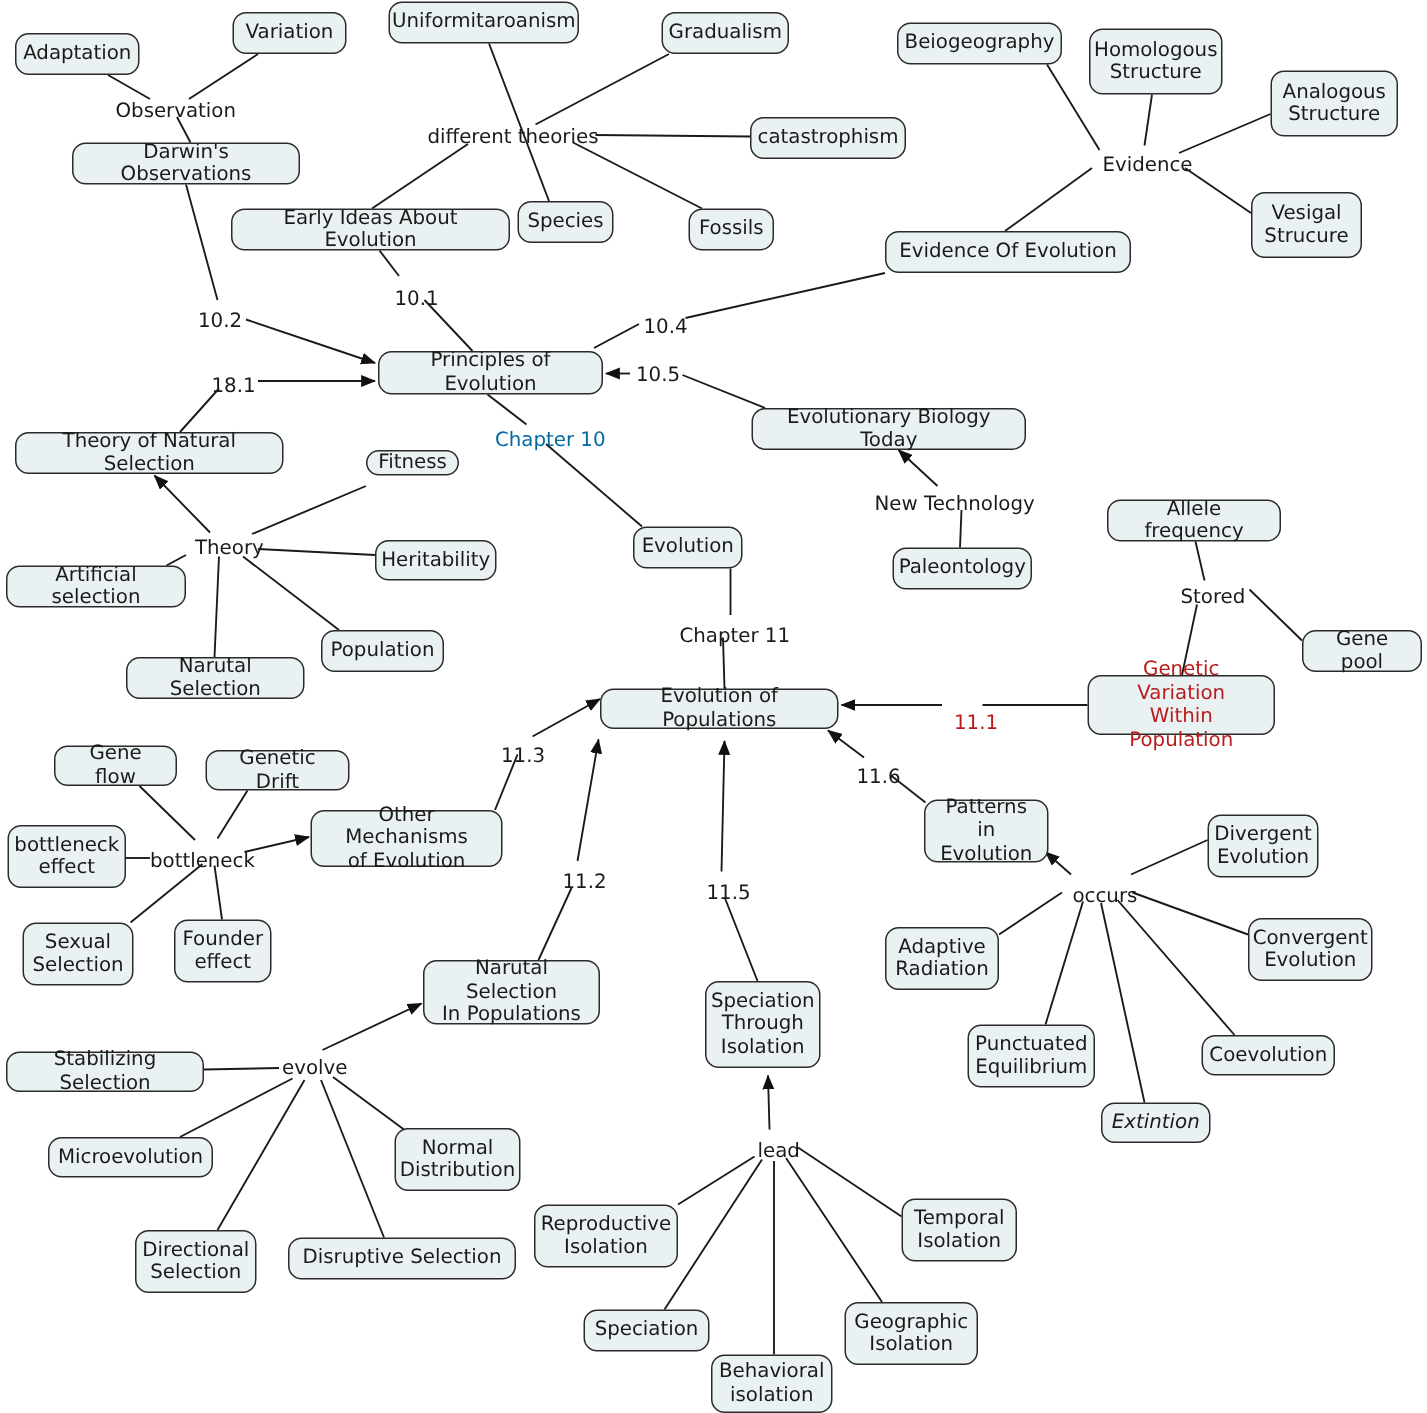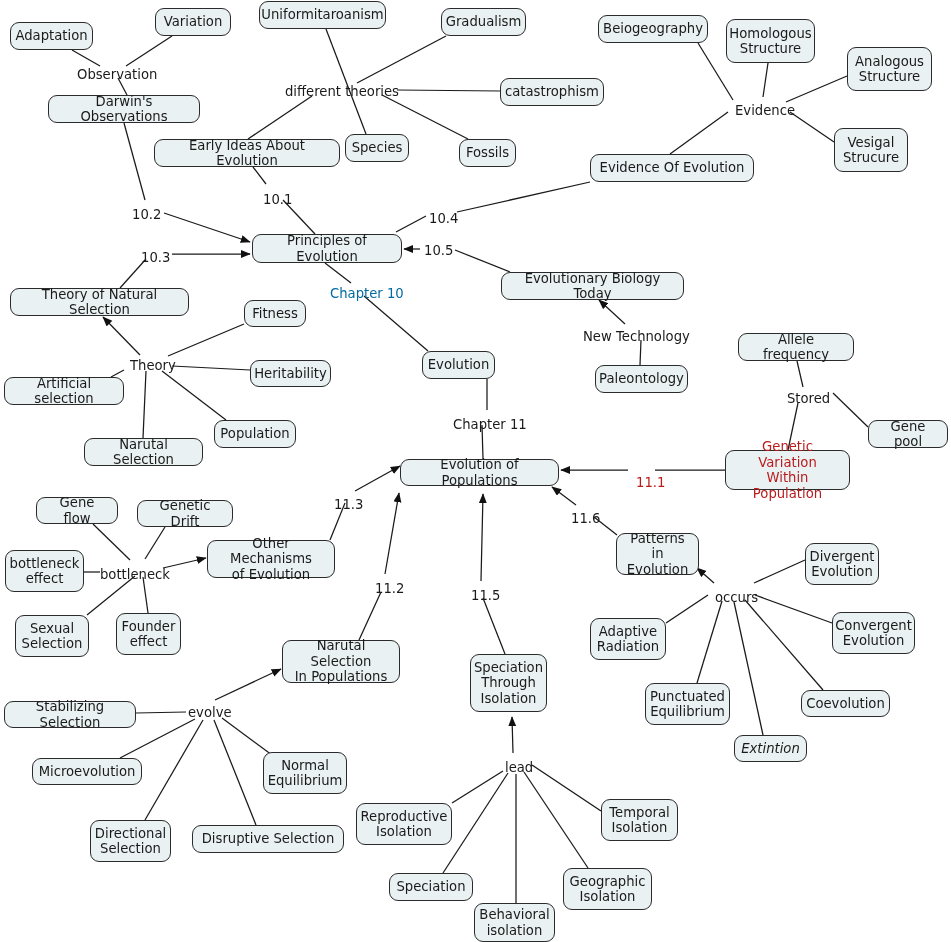--- a/index.html
+++ b/index.html
@@ -150,21 +150,21 @@
       <div class="node" style="left: 500px; top: 78px; width: 104px; height: 28px; background: rgb(234, 241, 243); border-color: rgb(43, 43, 43); color: rgb(26, 26, 26);">catastrophism</div>
       <div class="node" style="left: 834px; top: 128px; width: 74px; height: 44px; background: rgb(234, 241, 243); border-color: rgb(43, 43, 43); color: rgb(26, 26, 26);">Vesigal
 Strucure</div>
       <div class="node" style="left: 154px; top: 139px; width: 186px; height: 28px; background: rgb(234, 241, 243); border-color: rgb(43, 43, 43); color: rgb(26, 26, 26);">Early Ideas About Evolution</div>
       <div class="node" style="left: 345px; top: 134px; width: 64px; height: 28px; background: rgb(234, 241, 243); border-color: rgb(43, 43, 43); color: rgb(26, 26, 26);">Species</div>
       <div class="node" style="left: 459px; top: 139px; width: 57px; height: 28px; background: rgb(234, 241, 243); border-color: rgb(43, 43, 43); color: rgb(26, 26, 26);">Fossils</div>
       <div class="node" style="left: 590px; top: 154px; width: 164px; height: 28px; background: rgb(234, 241, 243); border-color: rgb(43, 43, 43); color: rgb(26, 26, 26);">Evidence Of Evolution</div>
       <div class="node" style="left: 252px; top: 234px; width: 150px; height: 29px; background: rgb(234, 241, 243); border-color: rgb(43, 43, 43); color: rgb(26, 26, 26);">Principles of Evolution</div>
       <div class="node" style="left: 10px; top: 288px; width: 179px; height: 28px; background: rgb(234, 241, 243); border-color: rgb(43, 43, 43); color: rgb(26, 26, 26);">Theory of Natural Selection</div>
       <div class="node" style="left: 501px; top: 272px; width: 183px; height: 28px; background: rgb(234, 241, 243); border-color: rgb(43, 43, 43); color: rgb(26, 26, 26);">Evolutionary Biology Today</div>
-      <div class="node" style="left: 244px; top: 300px; width: 62px; height: 27px; background: rgb(234, 241, 243); border-color: rgb(43, 43, 43); color: rgb(26, 26, 26);">Fitness</div>
+      <div class="node" style="left: 244px; top: 300px; width: 62px; height: 17px; background: rgb(234, 241, 243); border-color: rgb(43, 43, 43); color: rgb(26, 26, 26);">Fitness</div>
       <div class="node" style="left: 738px; top: 333px; width: 116px; height: 28px; background: rgb(234, 241, 243); border-color: rgb(43, 43, 43); color: rgb(26, 26, 26);">Allele frequency</div>
       <div class="node" style="left: 422px; top: 351px; width: 73px; height: 28px; background: rgb(234, 241, 243); border-color: rgb(43, 43, 43); color: rgb(26, 26, 26);">Evolution</div>
       <div class="node" style="left: 250px; top: 360px; width: 81px; height: 27px; background: rgb(234, 241, 243); border-color: rgb(43, 43, 43); color: rgb(26, 26, 26);">Heritability</div>
       <div class="node" style="left: 595px; top: 365px; width: 93px; height: 28px; background: rgb(234, 241, 243); border-color: rgb(43, 43, 43); color: rgb(26, 26, 26);">Paleontology</div>
       <div class="node" style="left: 4px; top: 377px; width: 120px; height: 28px; background: rgb(234, 241, 243); border-color: rgb(43, 43, 43); color: rgb(26, 26, 26);">Artificial selection</div>
       <div class="node" style="left: 868px; top: 420px; width: 80px; height: 28px; background: rgb(234, 241, 243); border-color: rgb(43, 43, 43); color: rgb(26, 26, 26);">Gene pool</div>
       <div class="node" style="left: 214px; top: 420px; width: 82px; height: 28px; background: rgb(234, 241, 243); border-color: rgb(43, 43, 43); color: rgb(26, 26, 26);">Population</div>
       <div class="node" style="left: 84px; top: 438px; width: 119px; height: 28px; background: rgb(234, 241, 243); border-color: rgb(43, 43, 43); color: rgb(26, 26, 26);">Narutal Selection</div>
       <div class="node" style="left: 725px; top: 450px; width: 125px; height: 40px; background: rgb(234, 241, 243); border-color: rgb(43, 43, 43); color: #b91c1c;">Genetic Variation
 Within Population</div>
@@ -191,21 +191,21 @@
 In Populations</div>
       <div class="node" style="left: 470px; top: 654px; width: 77px; height: 58px; background: rgb(234, 241, 243); border-color: rgb(43, 43, 43); color: rgb(26, 26, 26);">Speciation
 Through
 Isolation</div>
       <div class="node" style="left: 645px; top: 683px; width: 85px; height: 42px; background: rgb(234, 241, 243); border-color: rgb(43, 43, 43); color: rgb(26, 26, 26);">Punctuated
 Equilibrium</div>
       <div class="node" style="left: 801px; top: 690px; width: 89px; height: 27px; background: rgb(234, 241, 243); border-color: rgb(43, 43, 43); color: rgb(26, 26, 26);">Coevolution</div>
       <div class="node" style="left: 4px; top: 701px; width: 132px; height: 27px; background: rgb(234, 241, 243); border-color: rgb(43, 43, 43); color: rgb(26, 26, 26);">Stabilizing Selection</div>
       <div class="node" style="left: 734px; top: 735px; width: 73px; height: 27px; background: rgb(234, 241, 243); border-color: rgb(43, 43, 43); color: rgb(26, 26, 26); font-style: italic;">Extintion</div>
       <div class="node" style="left: 263px; top: 752px; width: 84px; height: 42px; background: rgb(234, 241, 243); border-color: rgb(43, 43, 43); color: rgb(26, 26, 26);">Normal
-Equilibrium</div>
+Distribution</div>
       <div class="node" style="left: 32px; top: 758px; width: 110px; height: 27px; background: rgb(234, 241, 243); border-color: rgb(43, 43, 43); color: rgb(26, 26, 26);">Microevolution</div>
       <div class="node" style="left: 601px; top: 799px; width: 77px; height: 42px; background: rgb(234, 241, 243); border-color: rgb(43, 43, 43); color: rgb(26, 26, 26);">Temporal
 Isolation</div>
       <div class="node" style="left: 356px; top: 803px; width: 96px; height: 42px; background: rgb(234, 241, 243); border-color: rgb(43, 43, 43); color: rgb(26, 26, 26);">Reproductive
 Isolation</div>
       <div class="node" style="left: 90px; top: 820px; width: 81px; height: 42px; background: rgb(234, 241, 243); border-color: rgb(43, 43, 43); color: rgb(26, 26, 26);">Directional
 Selection</div>
       <div class="node" style="left: 192px; top: 825px; width: 152px; height: 28px; background: rgb(234, 241, 243); border-color: rgb(43, 43, 43); color: rgb(26, 26, 26);">Disruptive Selection</div>
       <div class="node" style="left: 563px; top: 868px; width: 89px; height: 42px; background: rgb(234, 241, 243); border-color: rgb(43, 43, 43); color: rgb(26, 26, 26);">Geographic
 Isolation</div>
@@ -213,21 +213,21 @@
       <div class="node" style="left: 474px; top: 903px; width: 81px; height: 39px; background: rgb(234, 241, 243); border-color: rgb(43, 43, 43); color: rgb(26, 26, 26);">Behavioral
 isolation</div>
     </div>
   <div id="labels-group">
       <span class="linklabel" style="left: 77px; top: 67px; color: rgb(26, 26, 26);">Observation</span>
       <span class="linklabel" style="left: 285px; top: 84px; color: rgb(26, 26, 26);">different theories</span>
       <span class="linklabel" style="left: 735px; top: 103px; color: rgb(26, 26, 26);">Evidence</span>
       <span class="linklabel" style="left: 132px; top: 207px; color: rgb(26, 26, 26);">10.2</span>
       <span class="linklabel" style="left: 263px; top: 192px; color: rgb(26, 26, 26);">10.1</span>
       <span class="linklabel" style="left: 429px; top: 211px; color: rgb(26, 26, 26);">10.4</span>
-      <span class="linklabel" style="left: 141px; top: 250px; color: rgb(26, 26, 26);">10.3</span>
+      <span class="linklabel" style="left: 141px; top: 250px; color: rgb(26, 26, 26);">18.1</span>
       <span class="linklabel" style="left: 424px; top: 243px; color: rgb(26, 26, 26);">10.5</span>
       <span class="linklabel" style="left: 330px; top: 286px; color: #0369a1;">Chapter 10</span>
       <span class="linklabel" style="left: 130px; top: 358px; color: rgb(26, 26, 26);">Theory</span>
       <span class="linklabel" style="left: 583px; top: 329px; color: rgb(26, 26, 26); text-align: right;">New Technology</span>
       <span class="linklabel" style="left: 787px; top: 391px; color: rgb(26, 26, 26);">Stored</span>
       <span class="linklabel" style="left: 453px; top: 417px; color: rgb(26, 26, 26);">Chapter 11</span>
       <span class="linklabel" style="left: 636px; top: 464px; color: #b91c1c; margin-top: 11px;">11.1</span>
       <span class="linklabel" style="left: 334px; top: 497px; color: rgb(26, 26, 26);">11.3</span>
       <span class="linklabel" style="left: 571px; top: 511px; color: rgb(26, 26, 26);">11.6</span>
       <span class="linklabel" style="left: 100px; top: 567px; color: rgb(26, 26, 26);">bottleneck</span>

